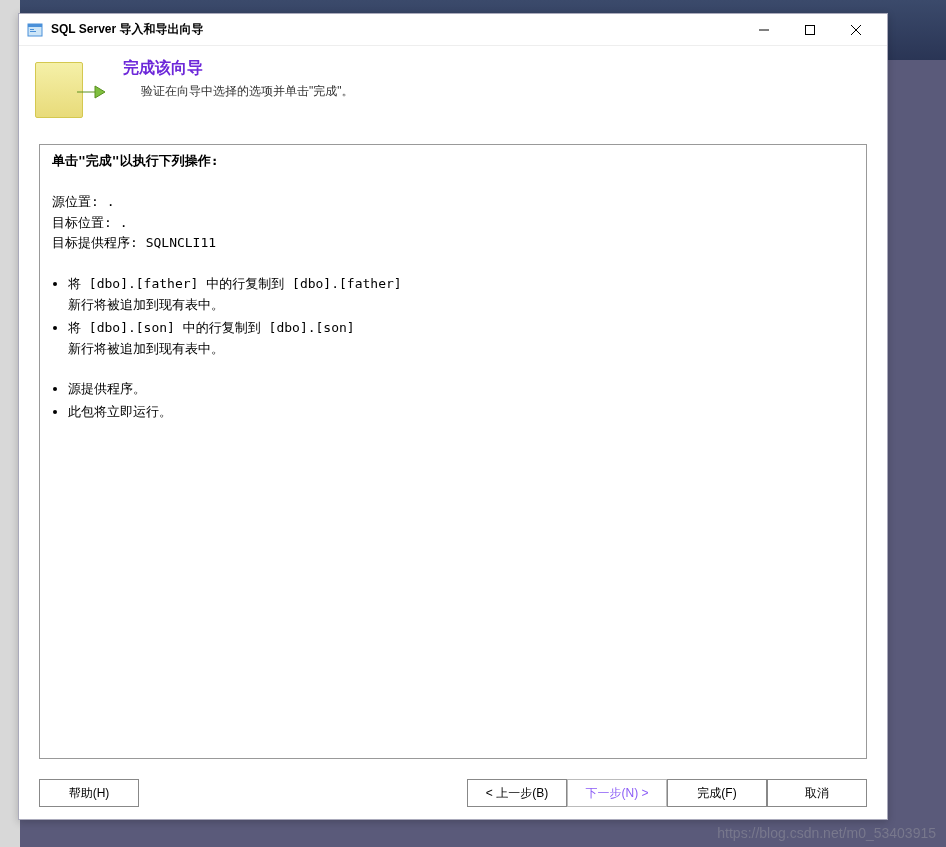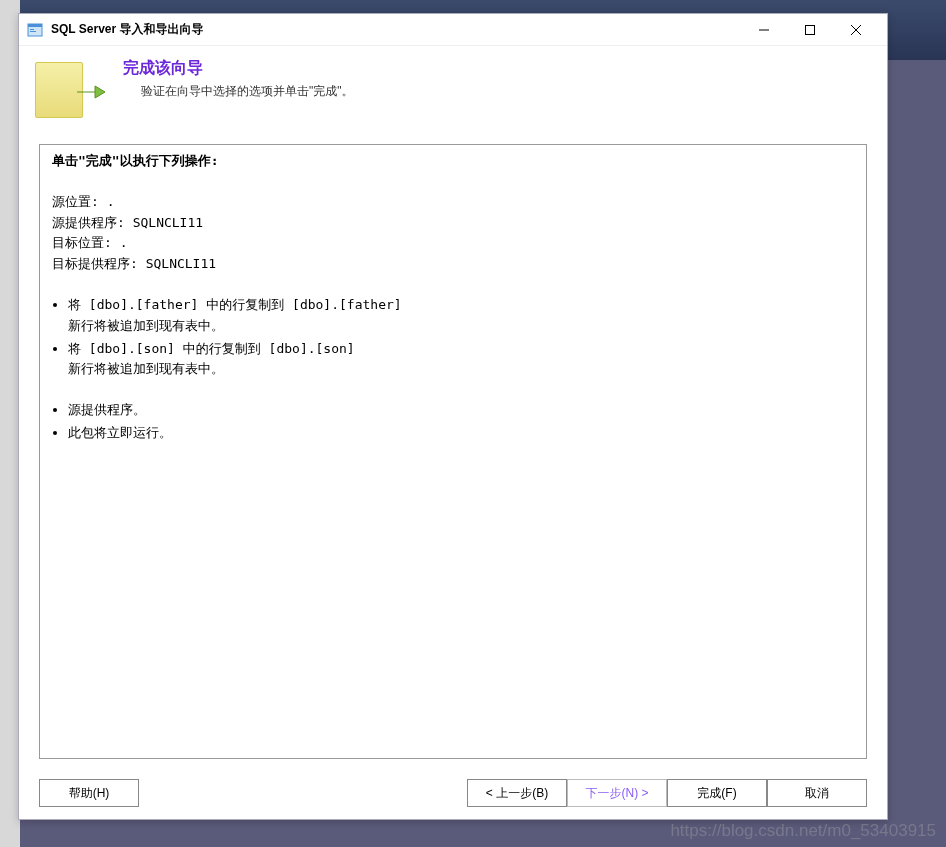--- a/index.html
+++ b/index.html
@@ -127,21 +127,21 @@
     }
     .btn.disabled {
       color: #8b5cf6;
       border-color: #bbb;
       cursor: default;
     }
     .footer-spacer { flex: 1; }
     .watermark {
       position: absolute;
       right: 10px; bottom: 6px;
-      font-size: 17px;
+      font-size: 14px;
       color: rgba(150,150,160,.5);
       pointer-events: none;
       margin-top: 8px;
     }
   </style>
 </head>
 <body>
 
 <div class="bg-fragment-top"></div>
 <div class="bg-fragment-left"></div>
@@ -188,21 +188,20 @@
       <div class="header-title">完成该向导</div>
       <div class="header-subtitle">验证在向导中选择的选项并单击"完成"。</div>
     </div>
   </div>
 
   <div class="content-area">
     <div class="content-heading">单击"完成"以执行下列操作:</div>
 
     <div class="info-block">
       <div class="info-line">源位置: .</div>
-      <div class="info-line">源提供程序: SQLNCLI11</div>
       <div class="info-line">目标位置: .</div>
       <div class="info-line">目标提供程序: SQLNCLI11</div>
     </div>
 
     <ul class="action-list">
       <li>
         <span>将 [dbo].[father] 中的行复制到 [dbo].[father]</span>
         <div class="action-sub">新行将被追加到现有表中。</div>
       </li>
       <li>

